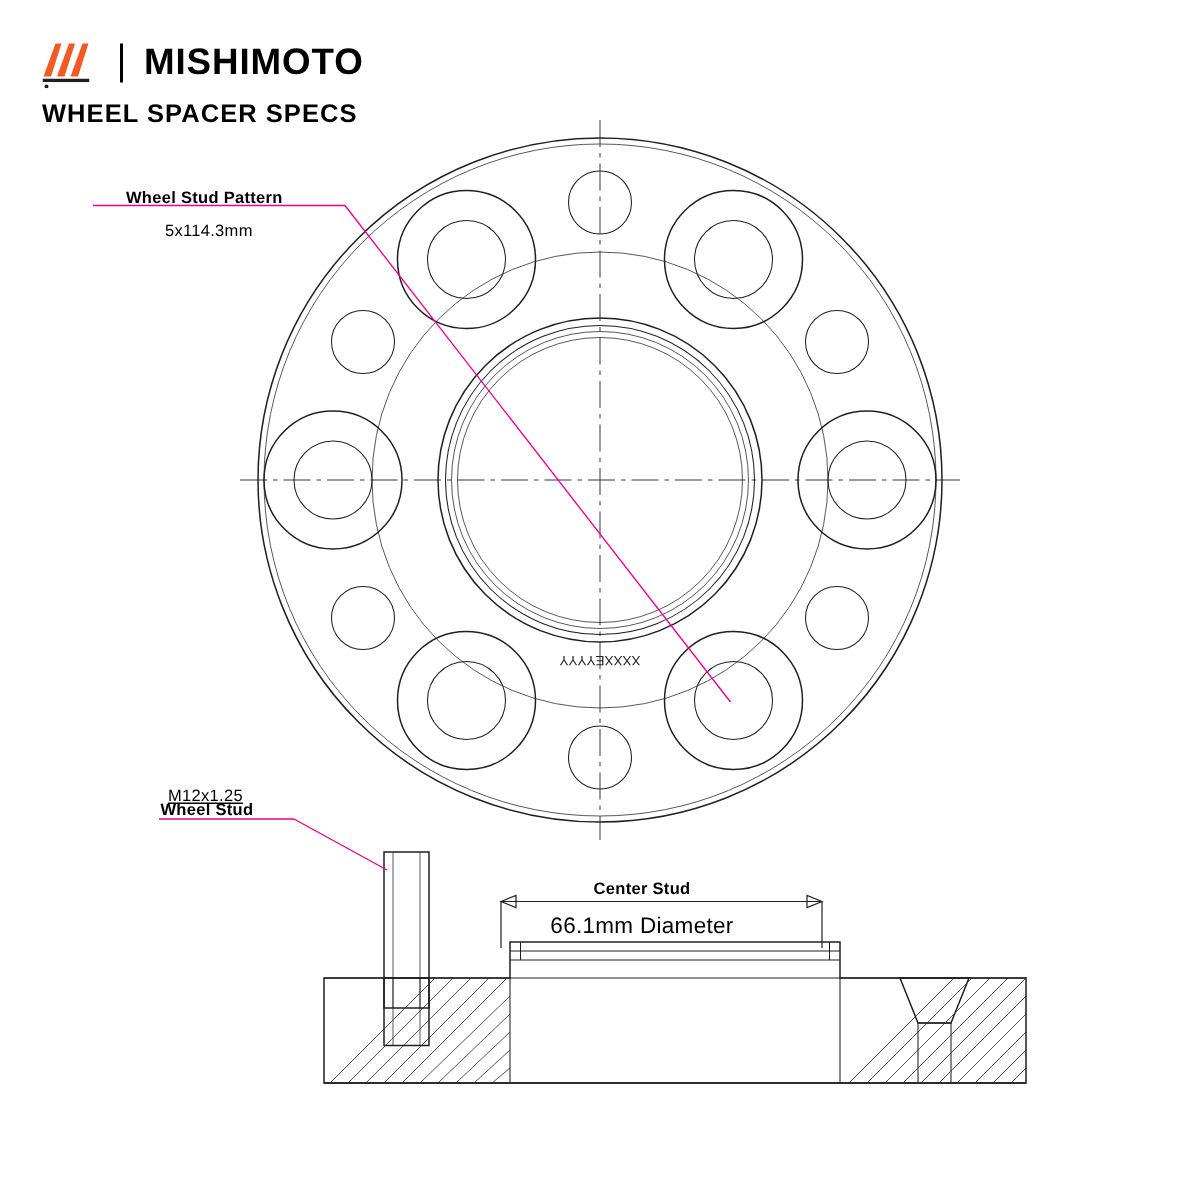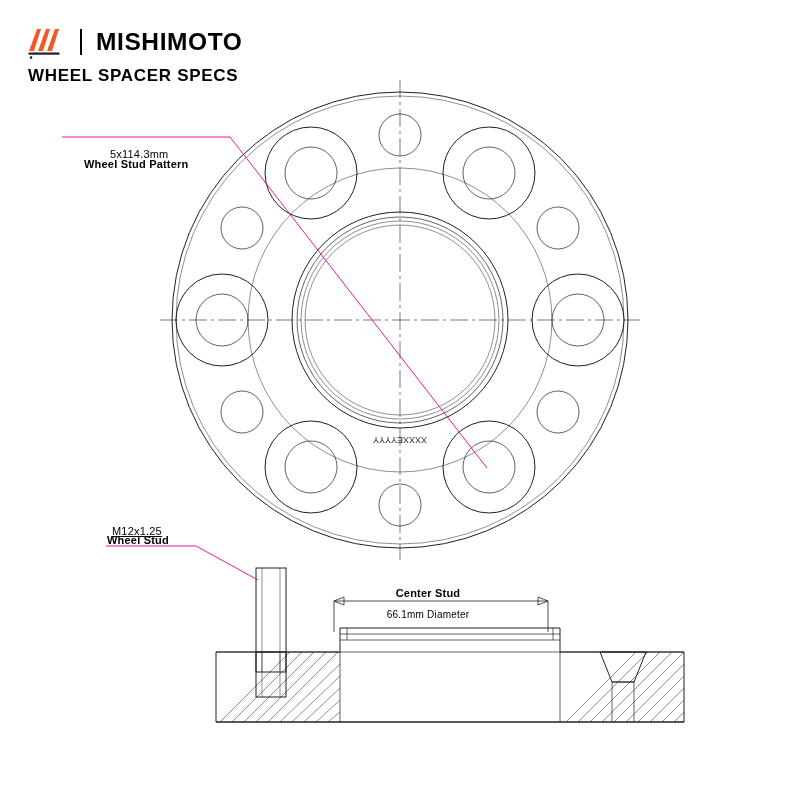--- a/index.html
+++ b/index.html
@@ -76,21 +76,21 @@
   .dim-label {
     position: absolute;
     font-size: 11px;
     font-weight: bold;
     letter-spacing: 0.2px;
     white-space: nowrap;
     text-align: center;
   }
   .dim-value {
     position: absolute;
-    font-size: 10px;
+    font-size: 15px;
     letter-spacing: 0.2px;
     white-space: nowrap;
     text-align: center;
   }
 
   
   #drawing {
     position: absolute;
     left: 0;
     top: 0;
@@ -126,21 +126,21 @@
           <circle cx="3" cy="32.6" r="1.3"></circle>
         </g>
       </svg>
     </span>
     <span class="brand-divider"></span>
     <span class="brand-name">MISHIMOTO</span>
   </div>
 
   <div class="doc-title">WHEEL SPACER SPECS</div>
 
-  <div class="callout-label" style="left:84px; top:126px;margin-top:32px;">Wheel Stud Pattern</div>
+  <div class="callout-label" style="left:84px; top:126px;">Wheel Stud Pattern</div>
   <div class="callout-value" style="left:110px; top:148px;">5x114.3mm</div>
 
   <div class="callout-label" style="left:107px; top:534px;text-align:center;">Wheel Stud</div>
   <div class="callout-value" style="left:112px; top:525px;text-decoration:underline;">M12x1.25</div>
 
   <div class="dim-label" style="left:338px; top:587px; width:180px;">Center Stud</div>
   <div class="dim-value" style="left:338px; top:609px; width:180px;">66.1mm Diameter</div>
 
   <svg id="drawing" width="800" height="800" viewBox="0 0 800 800">
 

